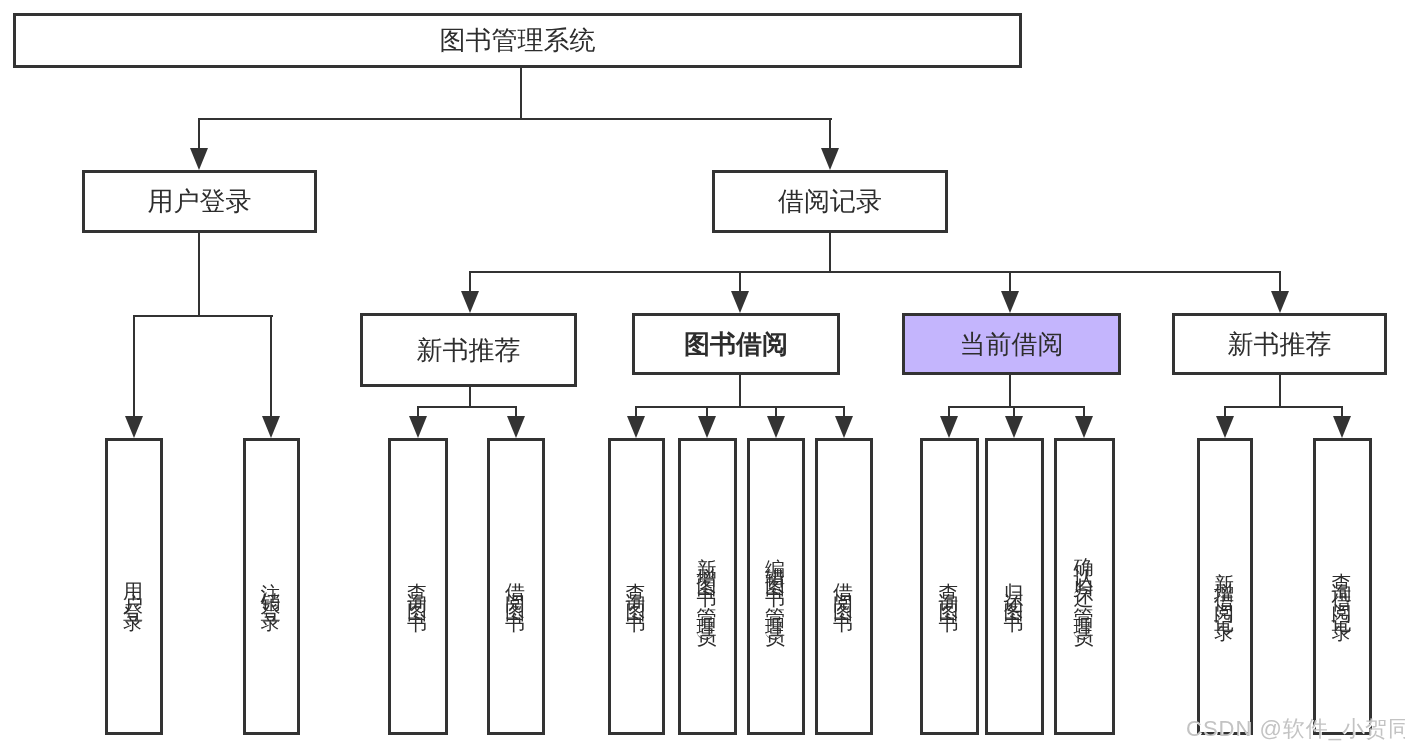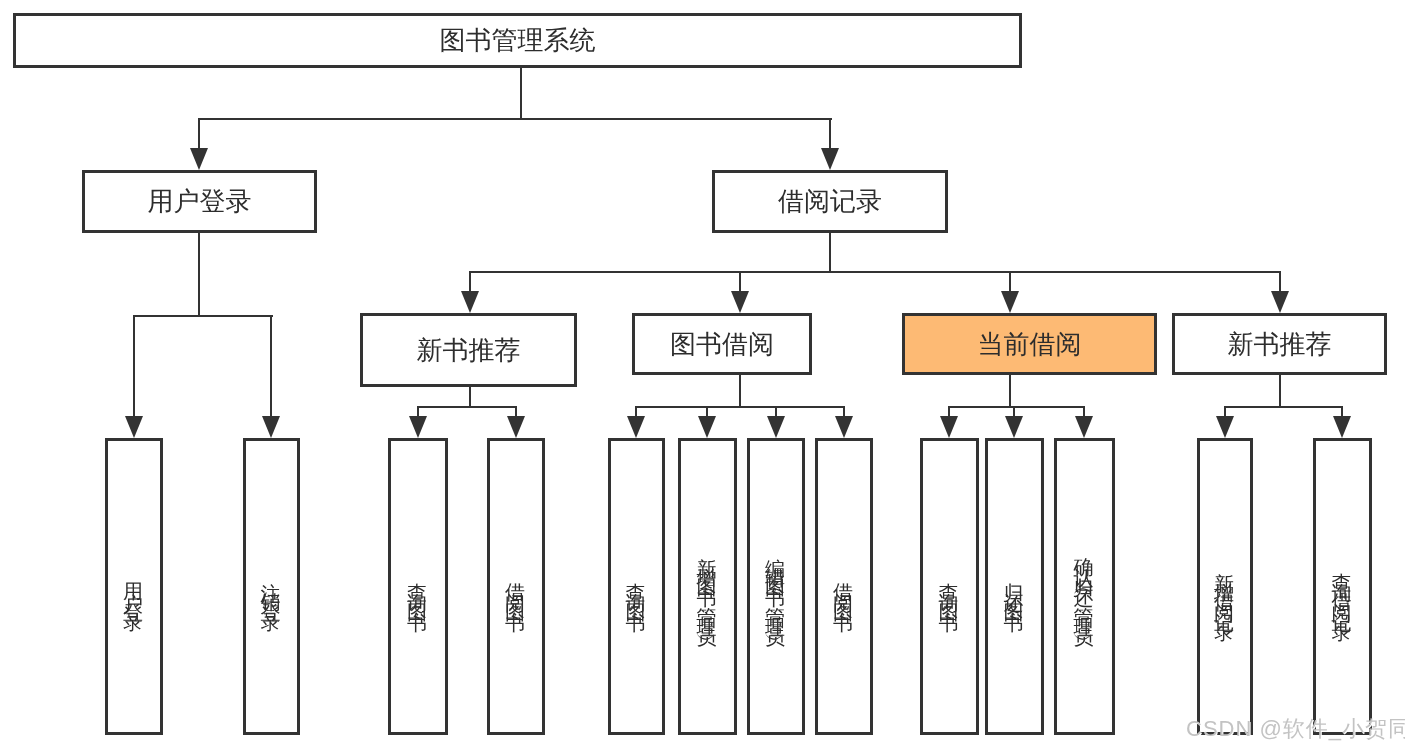--- a/index.html
+++ b/index.html
@@ -113,22 +113,22 @@
       <div class="arrow" style="left: 1005px; top: 416px; border-top-color: rgb(51, 51, 51);"></div>
       <div class="arrow" style="left: 1075px; top: 416px; border-top-color: rgb(51, 51, 51);"></div>
       <div class="arrow" style="left: 1216px; top: 416px; border-top-color: rgb(51, 51, 51);"></div>
       <div class="arrow" style="left: 1333px; top: 416px; border-top-color: rgb(51, 51, 51);"></div>
     </div>
   <div id="nodes-layer">
       <div class="node" style="left: 13px; top: 13px; width: 1009px; height: 55px; border-color: rgb(51, 51, 51); background: rgb(255, 255, 255); color: rgb(45, 45, 45);">图书管理系统</div>
       <div class="node" style="left: 82px; top: 170px; width: 235px; height: 63px; border-color: rgb(51, 51, 51); background: rgb(255, 255, 255); color: rgb(45, 45, 45);">用户登录</div>
       <div class="node" style="left: 712px; top: 170px; width: 236px; height: 63px; border-color: rgb(51, 51, 51); background: rgb(255, 255, 255); color: rgb(45, 45, 45);">借阅记录</div>
       <div class="node" style="left: 360px; top: 313px; width: 217px; height: 74px; border-color: rgb(51, 51, 51); background: rgb(255, 255, 255); color: rgb(45, 45, 45);">新书推荐</div>
-      <div class="node" style="left: 632px; top: 313px; width: 180px; height: 62px; border-color: rgb(51, 51, 51); background: rgb(255, 255, 255); color: rgb(45, 45, 45);">图书借阅</div>
-      <div class="node" style="left: 902px; top: 313px; width: 255px; height: 62px; border-color: rgb(51, 51, 51); background: #fdba74; color: rgb(45, 45, 45);">当前借阅</div>
+      <div class="node" style="left: 632px; top: 313px; width: 208px; height: 62px; border-color: rgb(51, 51, 51); background: rgb(255, 255, 255); color: rgb(45, 45, 45); font-weight: bold;">图书借阅</div>
+      <div class="node" style="left: 902px; top: 313px; width: 219px; height: 62px; border-color: rgb(51, 51, 51); background: #c4b5fd; color: rgb(45, 45, 45);">当前借阅</div>
       <div class="node" style="left: 1172px; top: 313px; width: 215px; height: 62px; border-color: rgb(51, 51, 51); background: rgb(255, 255, 255); color: rgb(45, 45, 45);">新书推荐</div>
       <div class="node vertical" style="left: 105px; top: 438px; width: 58px; height: 297px; border-color: rgb(51, 51, 51); background: rgb(255, 255, 255); color: rgb(45, 45, 45);">用户登录</div>
       <div class="node vertical" style="left: 243px; top: 438px; width: 57px; height: 297px; border-color: rgb(51, 51, 51); background: rgb(255, 255, 255); color: rgb(45, 45, 45);">注销登录</div>
       <div class="node vertical" style="left: 388px; top: 438px; width: 60px; height: 297px; border-color: rgb(51, 51, 51); background: rgb(255, 255, 255); color: rgb(45, 45, 45);">查询图书</div>
       <div class="node vertical" style="left: 487px; top: 438px; width: 58px; height: 297px; border-color: rgb(51, 51, 51); background: rgb(255, 255, 255); color: rgb(45, 45, 45);">借阅图书</div>
       <div class="node vertical" style="left: 608px; top: 438px; width: 57px; height: 297px; border-color: rgb(51, 51, 51); background: rgb(255, 255, 255); color: rgb(45, 45, 45);">查询图书</div>
       <div class="node vertical" style="left: 678px; top: 438px; width: 59px; height: 297px; border-color: rgb(51, 51, 51); background: rgb(255, 255, 255); color: rgb(45, 45, 45);">新增图书（管理员）</div>
       <div class="node vertical" style="left: 747px; top: 438px; width: 58px; height: 297px; border-color: rgb(51, 51, 51); background: rgb(255, 255, 255); color: rgb(45, 45, 45);">编辑图书（管理员）</div>
       <div class="node vertical" style="left: 815px; top: 438px; width: 58px; height: 297px; border-color: rgb(51, 51, 51); background: rgb(255, 255, 255); color: rgb(45, 45, 45);">借阅图书</div>
       <div class="node vertical" style="left: 920px; top: 438px; width: 59px; height: 297px; border-color: rgb(51, 51, 51); background: rgb(255, 255, 255); color: rgb(45, 45, 45);">查询图书</div>

